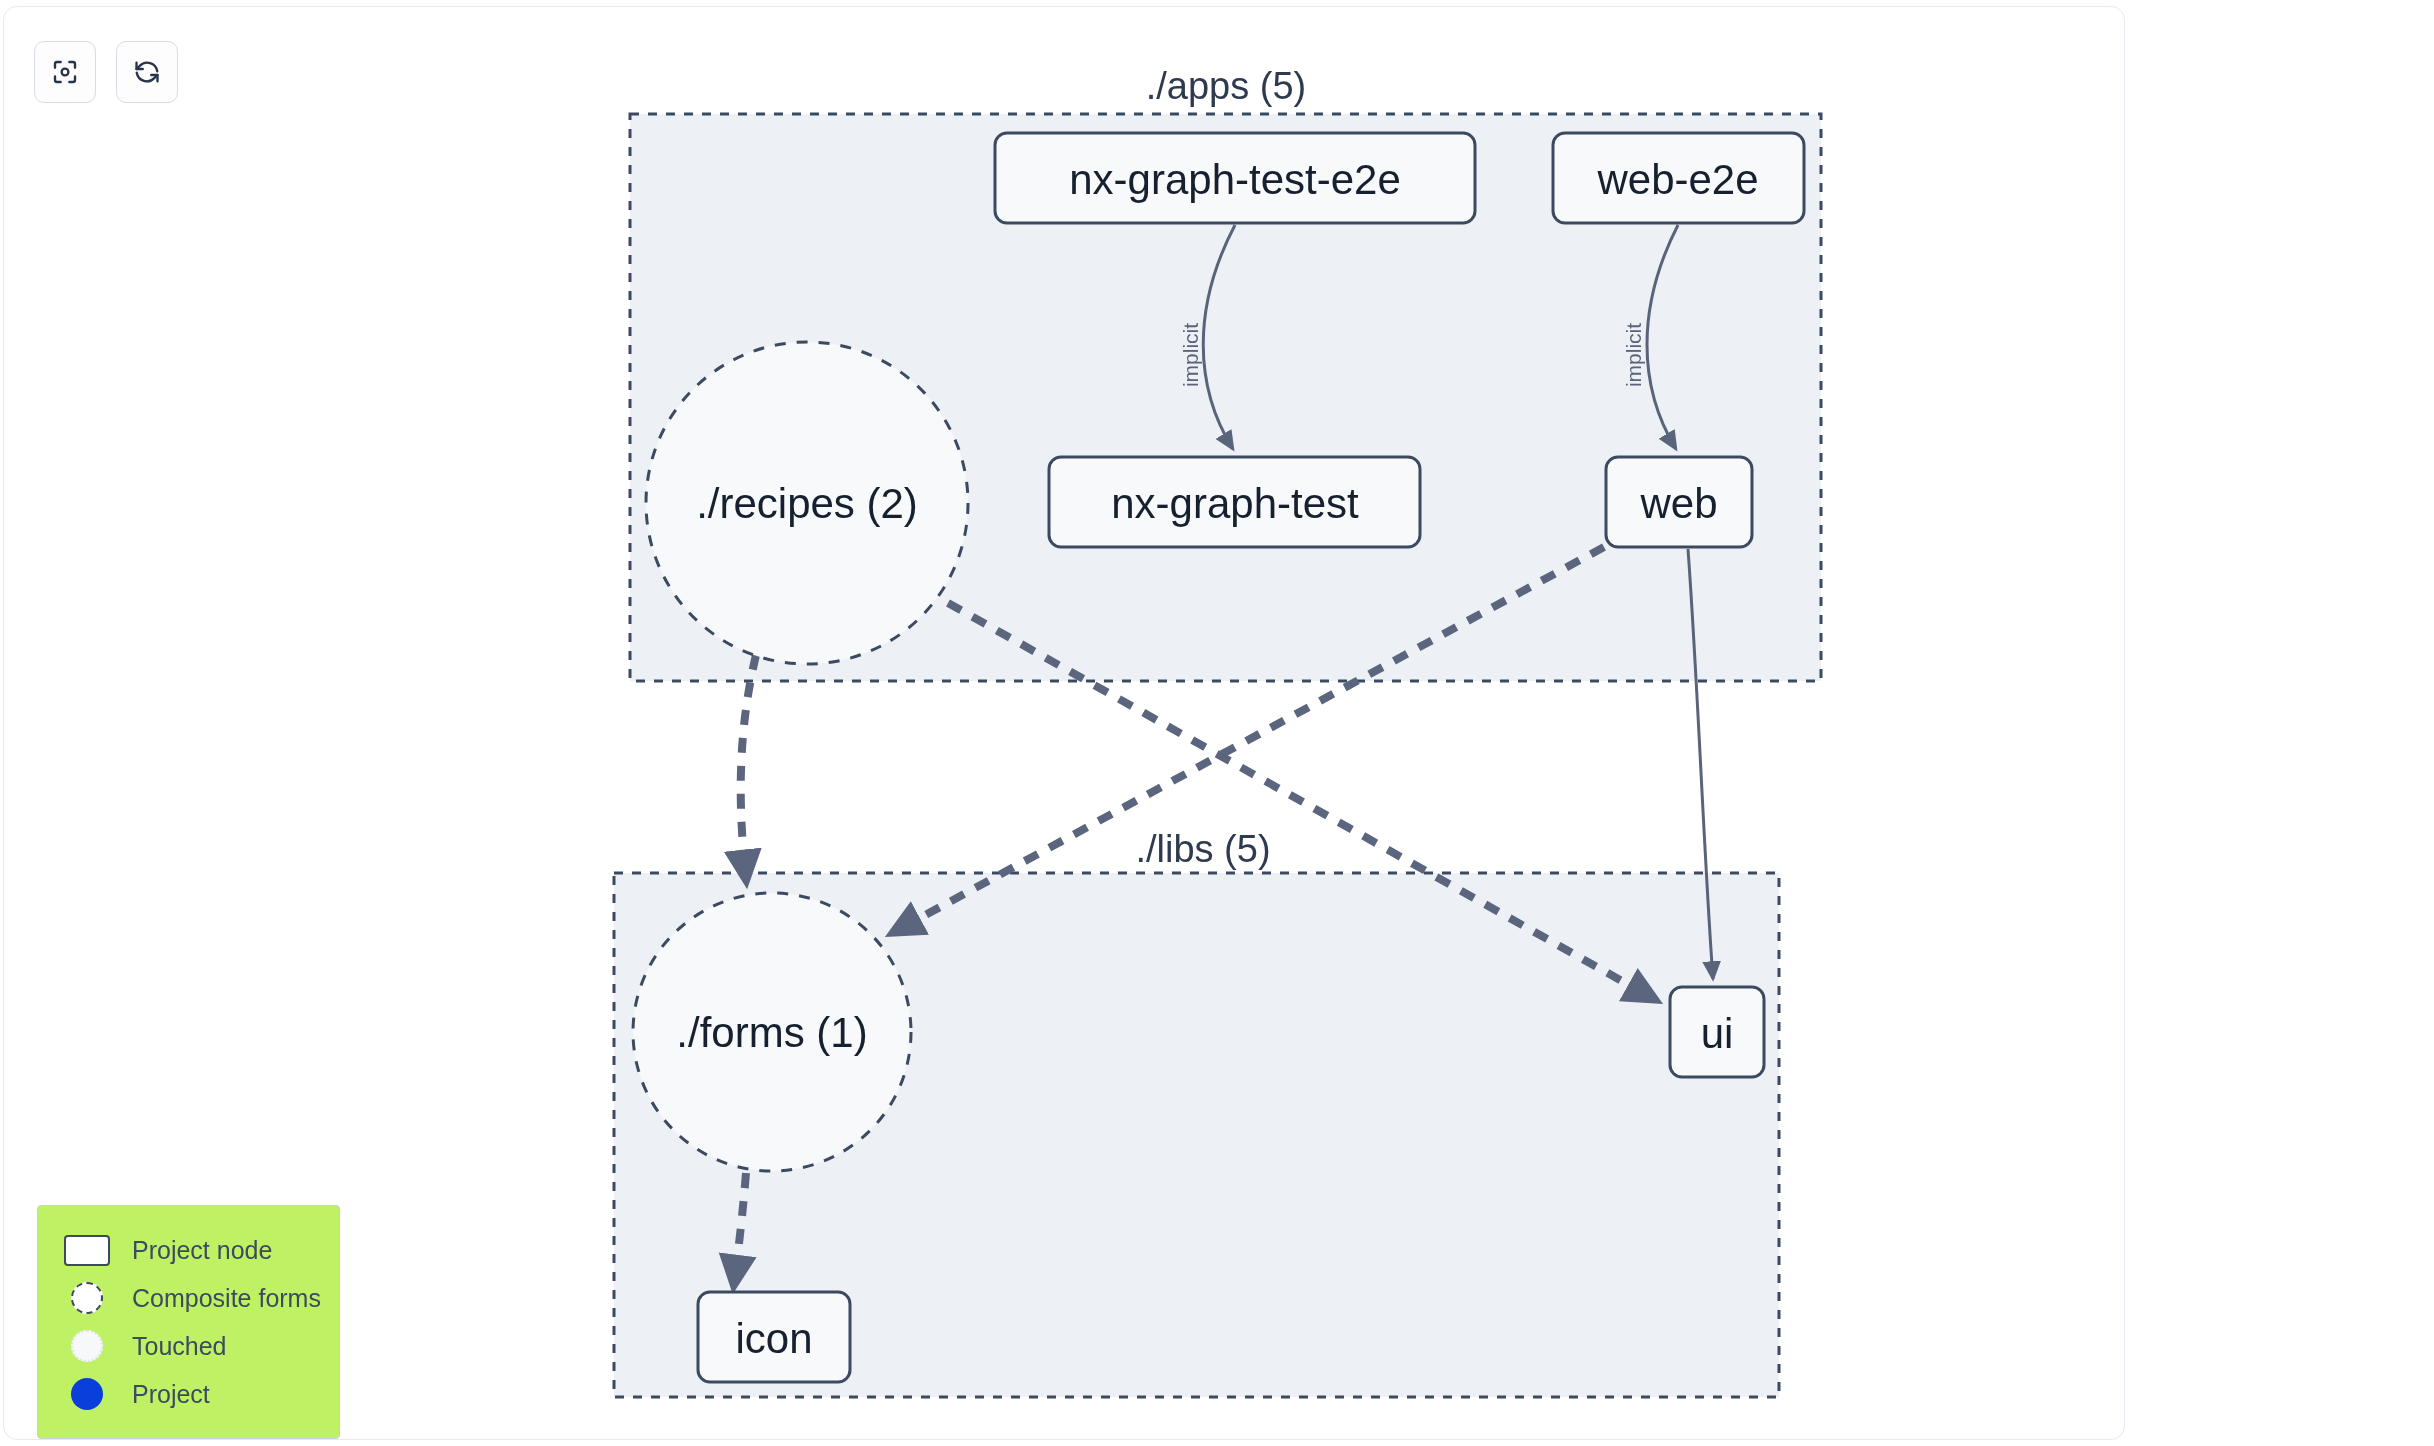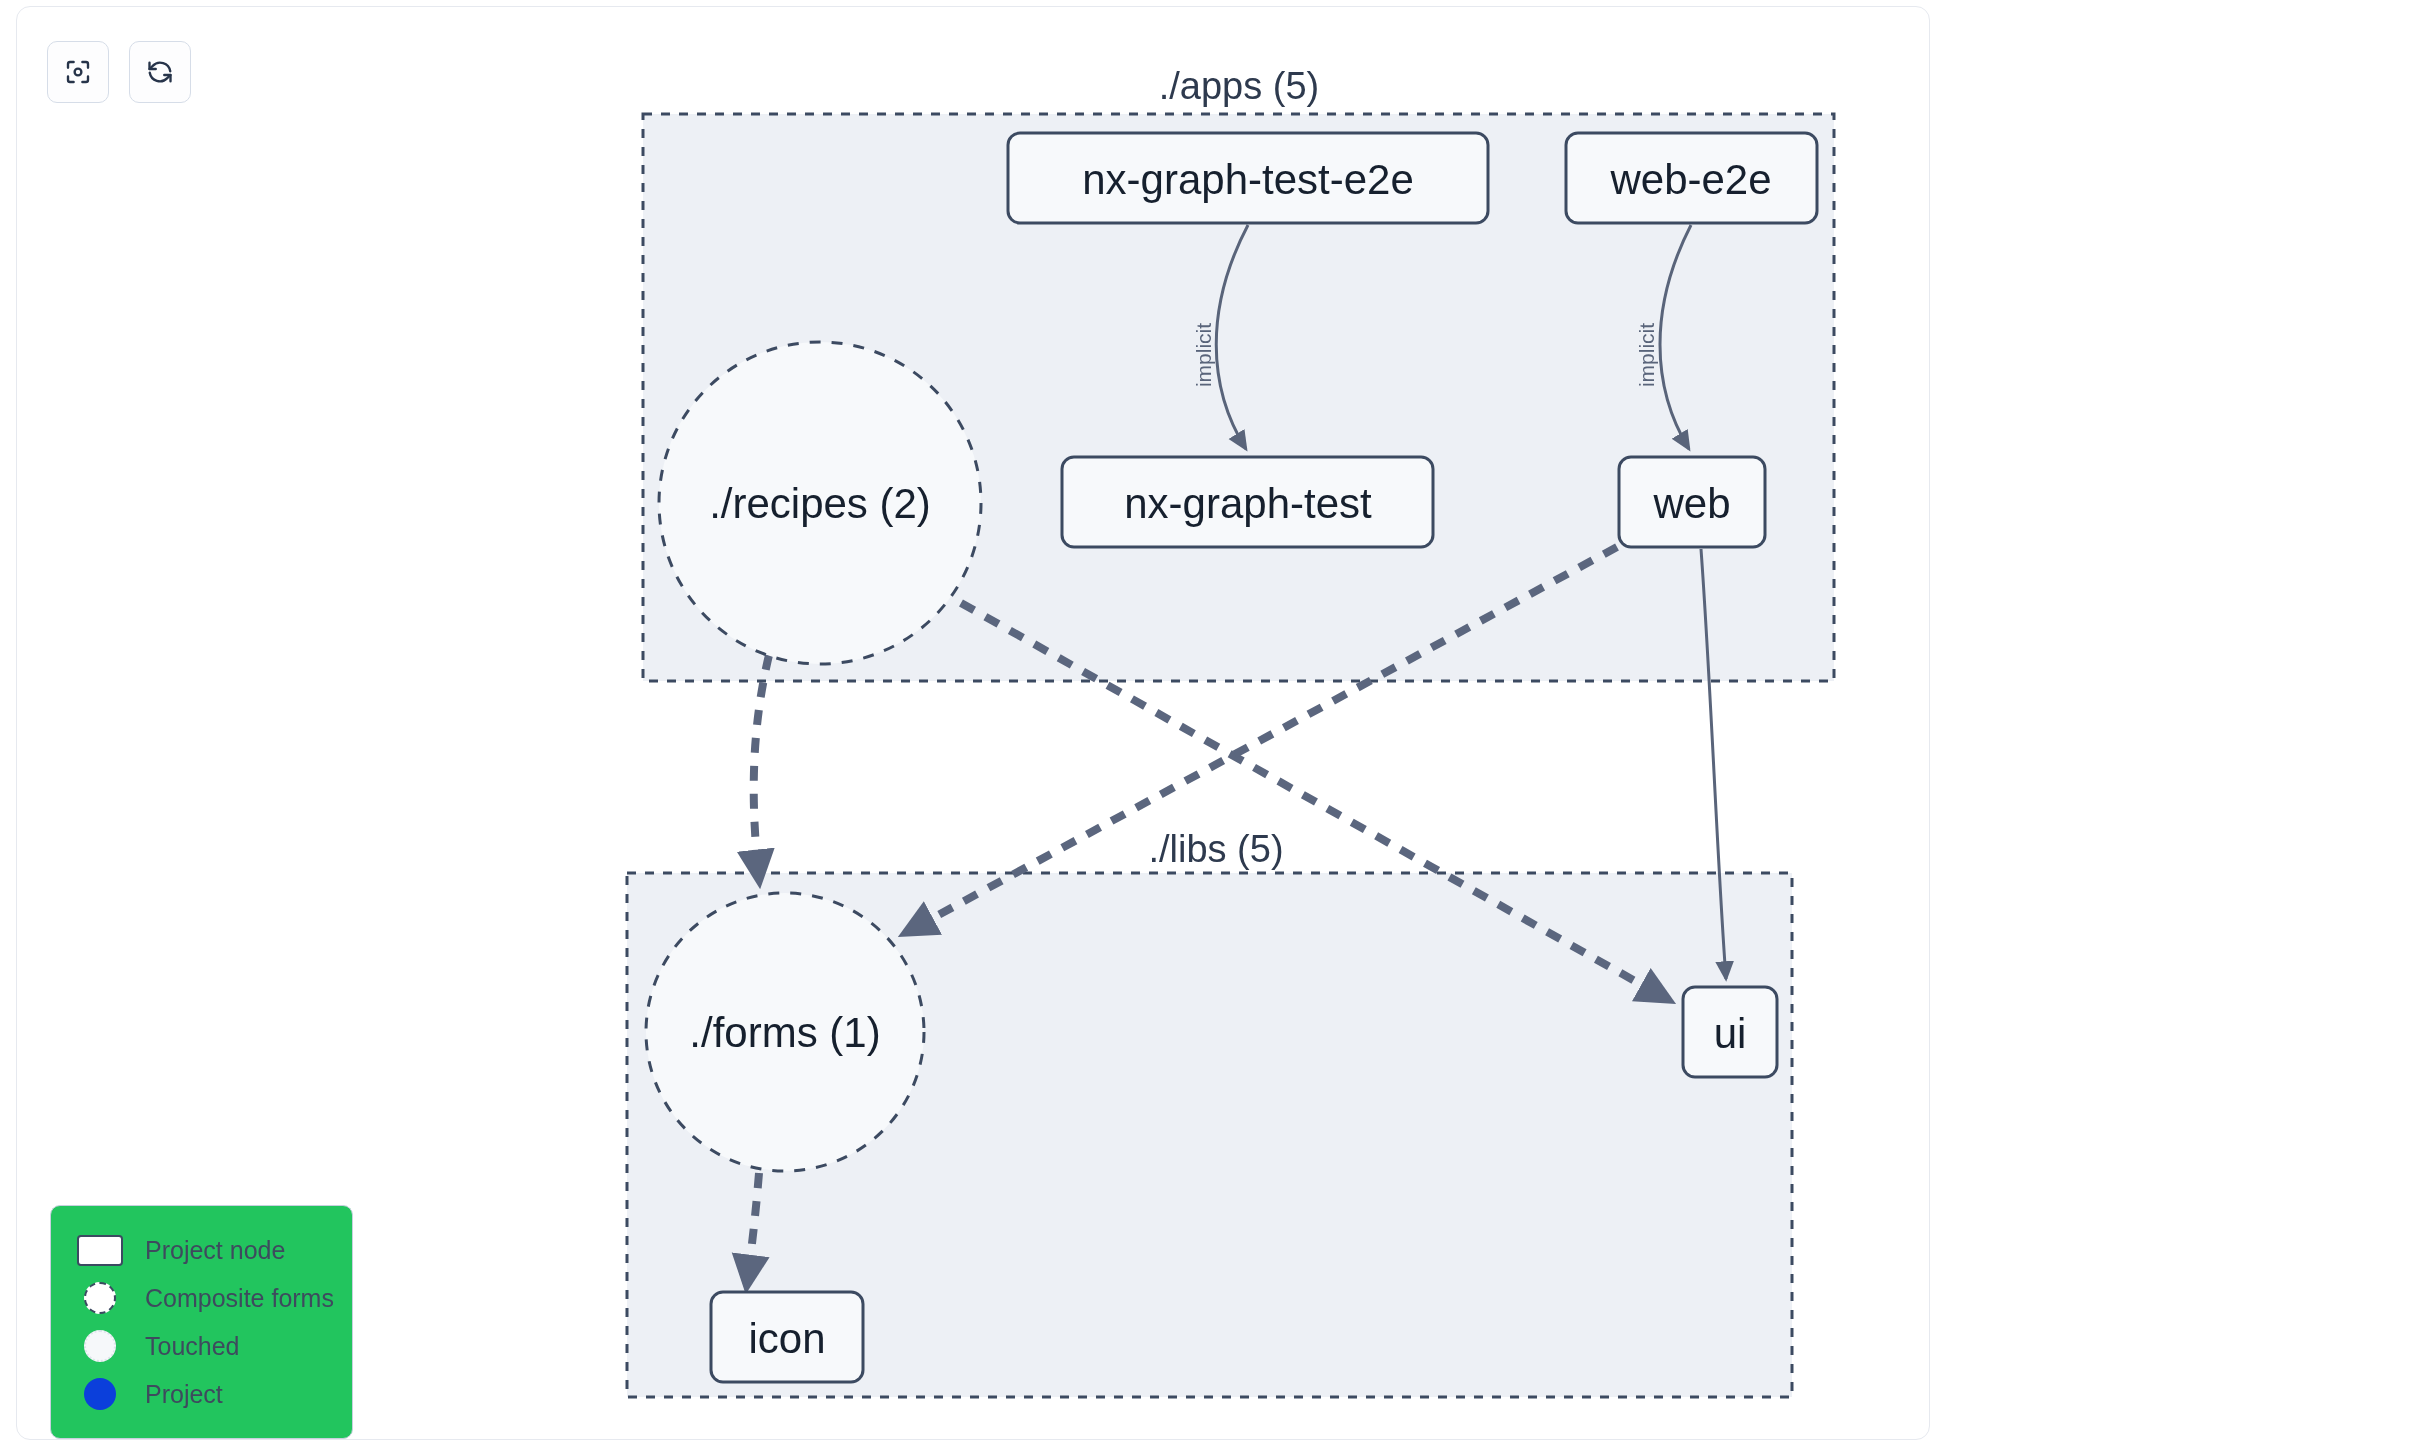--- a/index.html
+++ b/index.html
@@ -14,23 +14,23 @@
     position: relative;
     width: 2434px;
     height: 1446px;
     background: #ffffff;
     overflow: hidden;
   }
 
   
   .graph-panel {
     position: absolute;
-    left: 16px;
+    left: 3px;
     top: 6px;
-    width: 1914px;
+    width: 2122px;
     height: 1434px;
     border: 1px solid #e6e9ef;
     border-radius: 14px;
     background: #ffffff;
     overflow: hidden;
   }
 
   
   .toolbar {
     position: absolute;
@@ -86,22 +86,22 @@
     fill: #59647a;
   }
 
   
   .legend {
     position: absolute;
     left: 33px;
     top: 1198px;
     width: 303px;
     border: 1px solid #c7d0de;
-    border-radius: 10px;
-    background: #22c55e;
+    border-radius: 4px;
+    background: #bef264;
     padding: 20px 38px 20px 26px;
     z-index: 40;
   }
   .legend-row {
     display: flex;
     align-items: center;
     height: 48px;
   }
   .legend-swatch {
     width: 46px;

